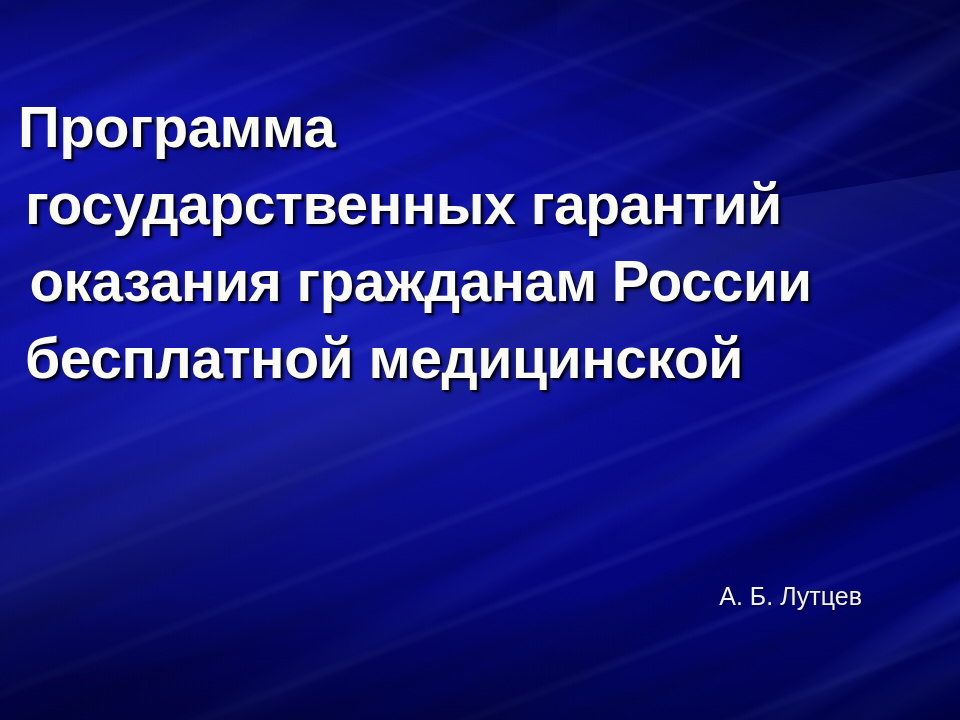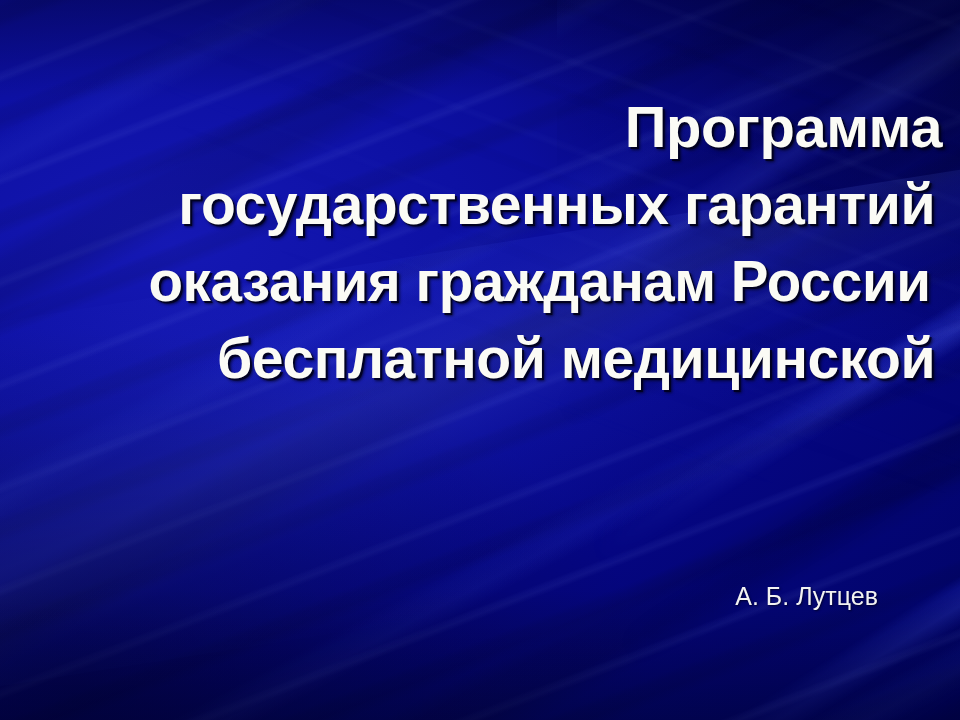--- a/index.html
+++ b/index.html
@@ -142,21 +142,21 @@
   .content {
     position: absolute;
     inset: 0;
   }
 
   .title-block {
     position: absolute;
     left: 18px;
     top: 88px;
     width: 924px;
-    text-align: right;
+    text-align: left;
   }
 
   .title-line {
     display: block;
     color: #fbfbf5;
     font-family: "Liberation Sans", sans-serif;
     font-weight: bold;
     font-size: 58px;
     line-height: 77px;
     letter-spacing: -0.5px;
@@ -164,21 +164,21 @@
     text-shadow:
       2px 2px 0 rgba(0,0,28,0.85),
       3px 3px 3px rgba(0,0,22,0.70);
   }
   
   .title-line.fit-wide  { transform: scaleX(0.985); }
   .title-line.fit-widest{ transform: scaleX(0.975); }
 
   .author {
     position: absolute;
-    left: 16px;
+    left: 0;
     top: 581px;
     width: 862px;
     text-align: right;
     color: #f2f2f2;
     font-family: "Liberation Sans", sans-serif;
     font-weight: normal;
     font-size: 25px;
     line-height: 30px;
     white-space: nowrap;
     text-shadow: 1px 1px 2px rgba(0,0,26,0.75);

